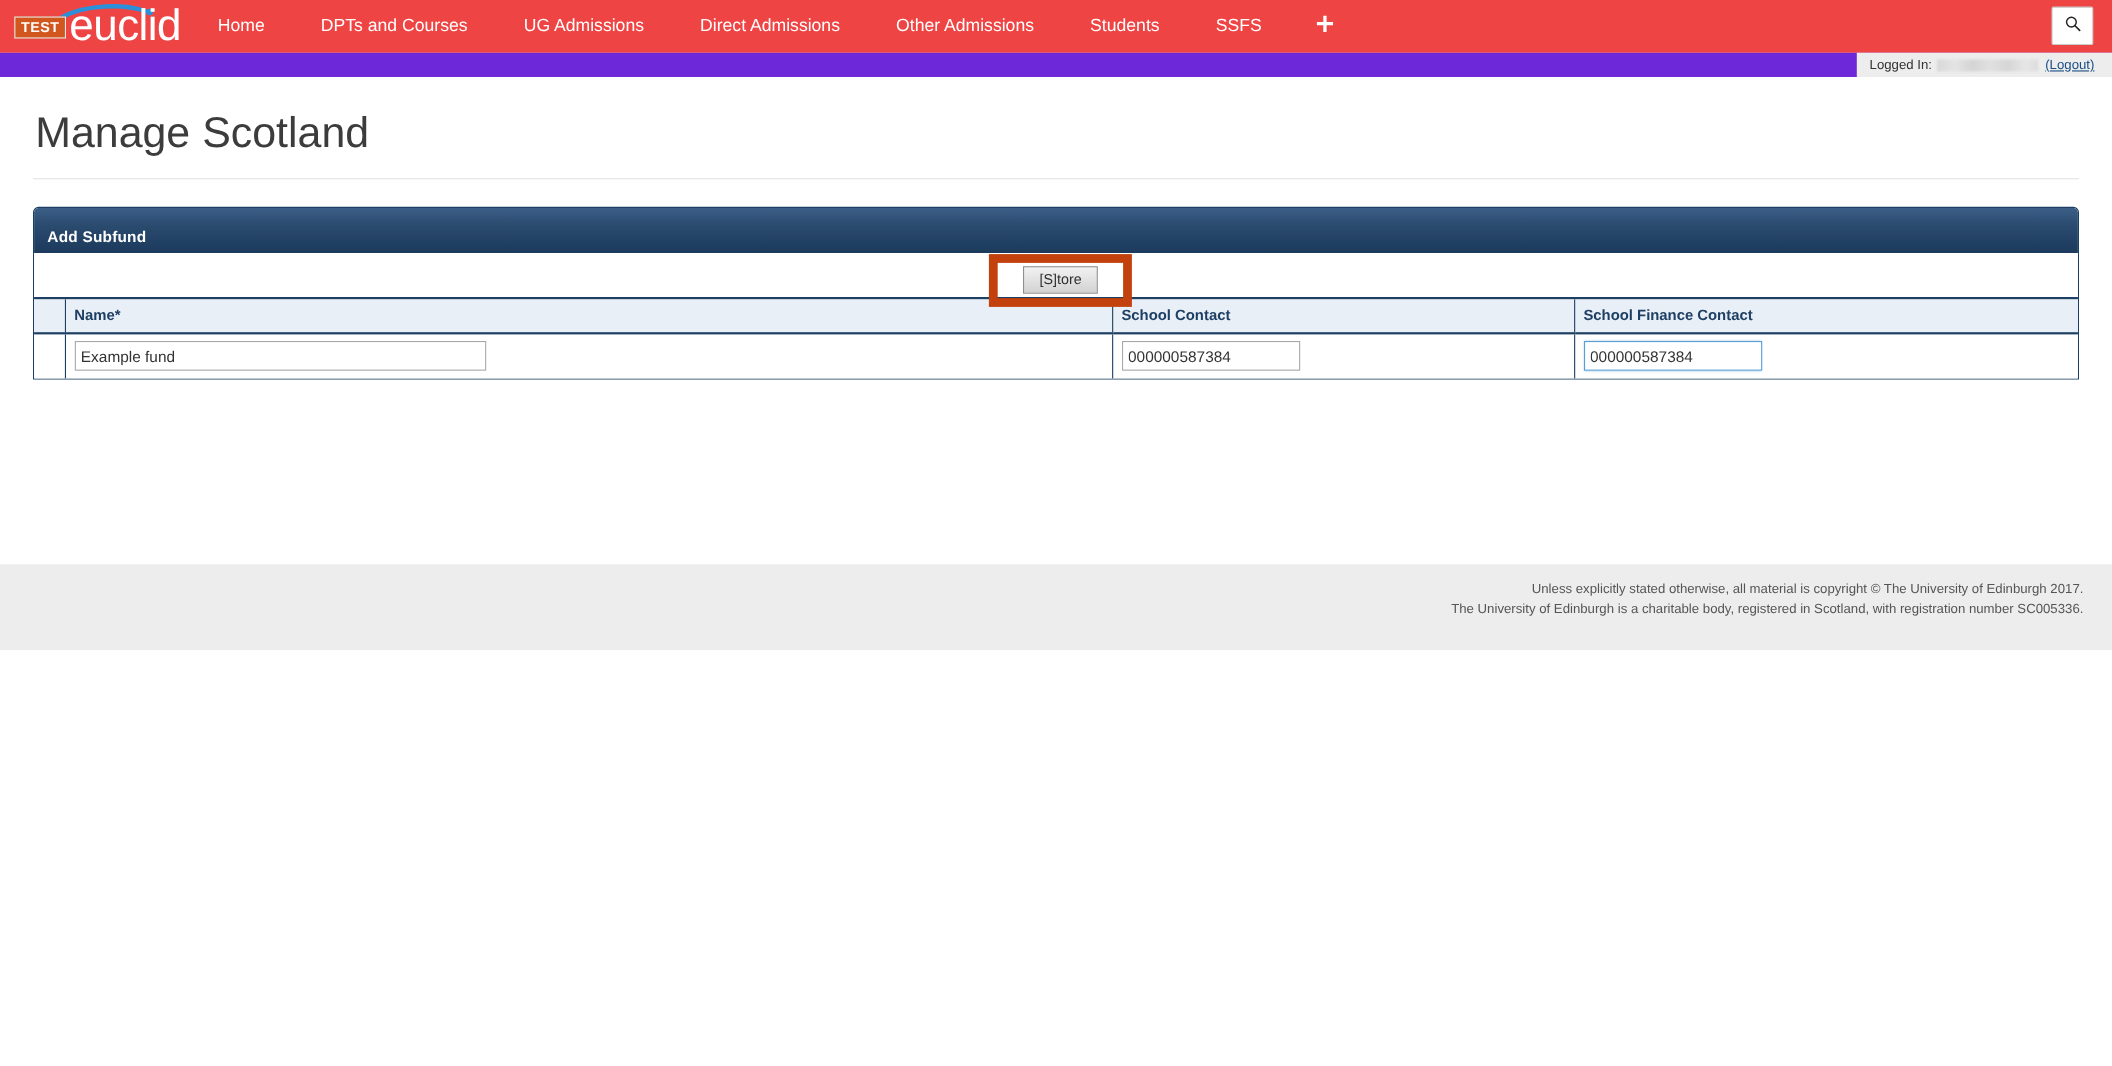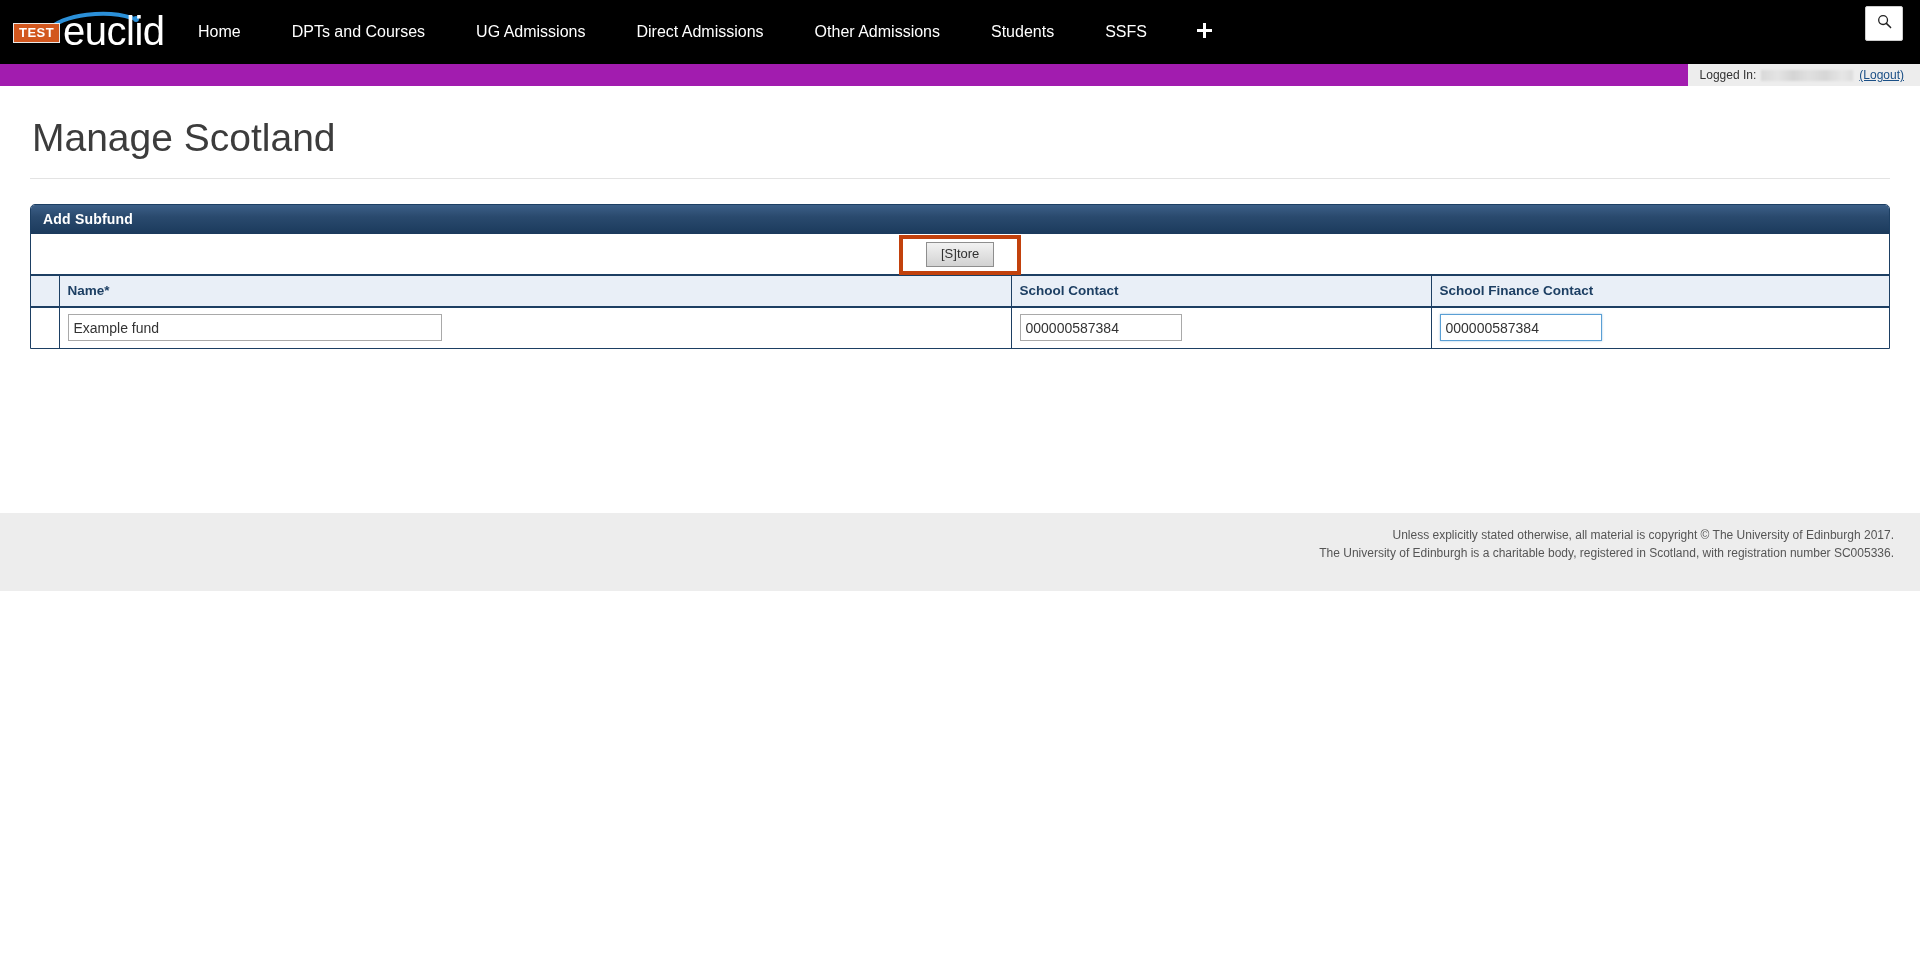--- a/index.html
+++ b/index.html
@@ -10,22 +10,22 @@
     width: 1920px;
     height: 969px;
     background: #ffffff;
     font-family: "Liberation Sans", sans-serif;
     overflow: hidden;
   }
 
   
   .navbar {
     position: relative;
-    height: 64px;
-    background: #000000;
+    height: 48px;
+    background: #ef4444;
     display: flex;
     align-items: center;
     padding: 0;
   }
   .brand {
     width: 135px;
     height: 48px;
     position: relative;
     margin-left: 8px;
     flex: 0 0 auto;
@@ -97,21 +97,21 @@
     border-radius: 2px;
     display: flex;
     align-items: center;
     justify-content: center;
     cursor: pointer;
   }
 
   
   .loginbar {
     height: 22px;
-    background: #a21caf;
+    background: #6d28d9;
     position: relative;
     text-decoration: underline;
   }
   .loginbar-inner {
     position: absolute;
     right: 0;
     top: 0;
     height: 22px;
     background: #ededed;
     display: flex;
@@ -160,34 +160,34 @@
     border: 1px solid #1d3f63;
     border-radius: 5px 5px 0 0;
     background: #ffffff;
   }
   .panel-head {
     background: linear-gradient(180deg,#3c5f87 0%,#2a4a6e 40%,#1b3a5c 100%);
     border-radius: 4px 4px 0 0;
     color: #ffffff;
     font-size: 14px;
     font-weight: bold;
-    padding: 6px 12px 7px 12px;
+    padding: 18px 12px 7px 12px;
     letter-spacing: 0.2px;
   }
   .panel-toolbar {
     background: #ffffff;
     height: 42px;
     position: relative;
     border-bottom: 2px solid #1d3f63;
   }
   .store-wrap {
     position: absolute;
     left: 868px;
     top: 1px;
-    border: 4px solid #c2410c;
+    border: 8px solid #c2410c;
     padding: 3px 23px 4px 23px;
   }
   .store-button {
     background: linear-gradient(180deg,#f2f2f2 0%,#e2e2e2 50%,#d2d2d2 100%);
     border: 1px solid #8e8e8e;
     font-family: "Liberation Sans", sans-serif;
     font-size: 13px;
     color: #303030;
     padding: 4px 14px 5px 14px;
     cursor: pointer;

